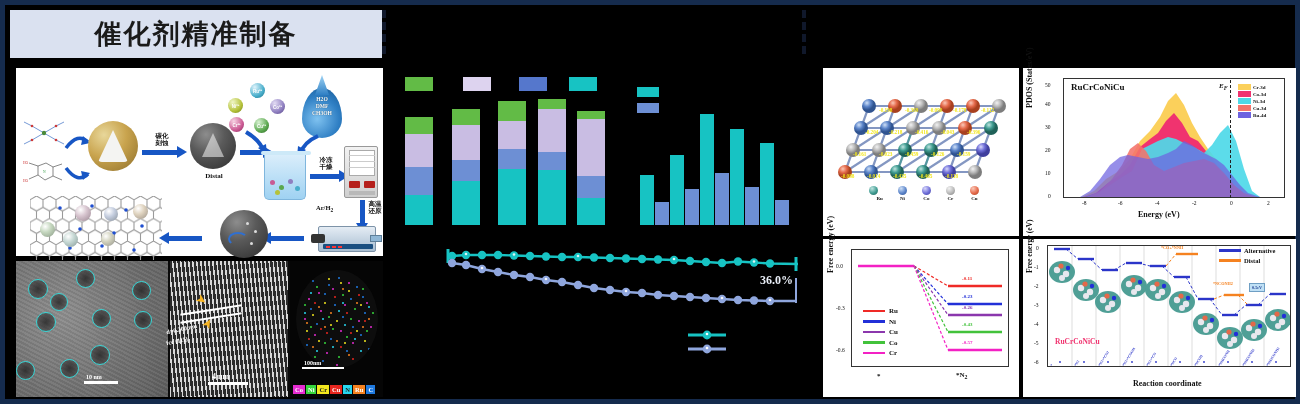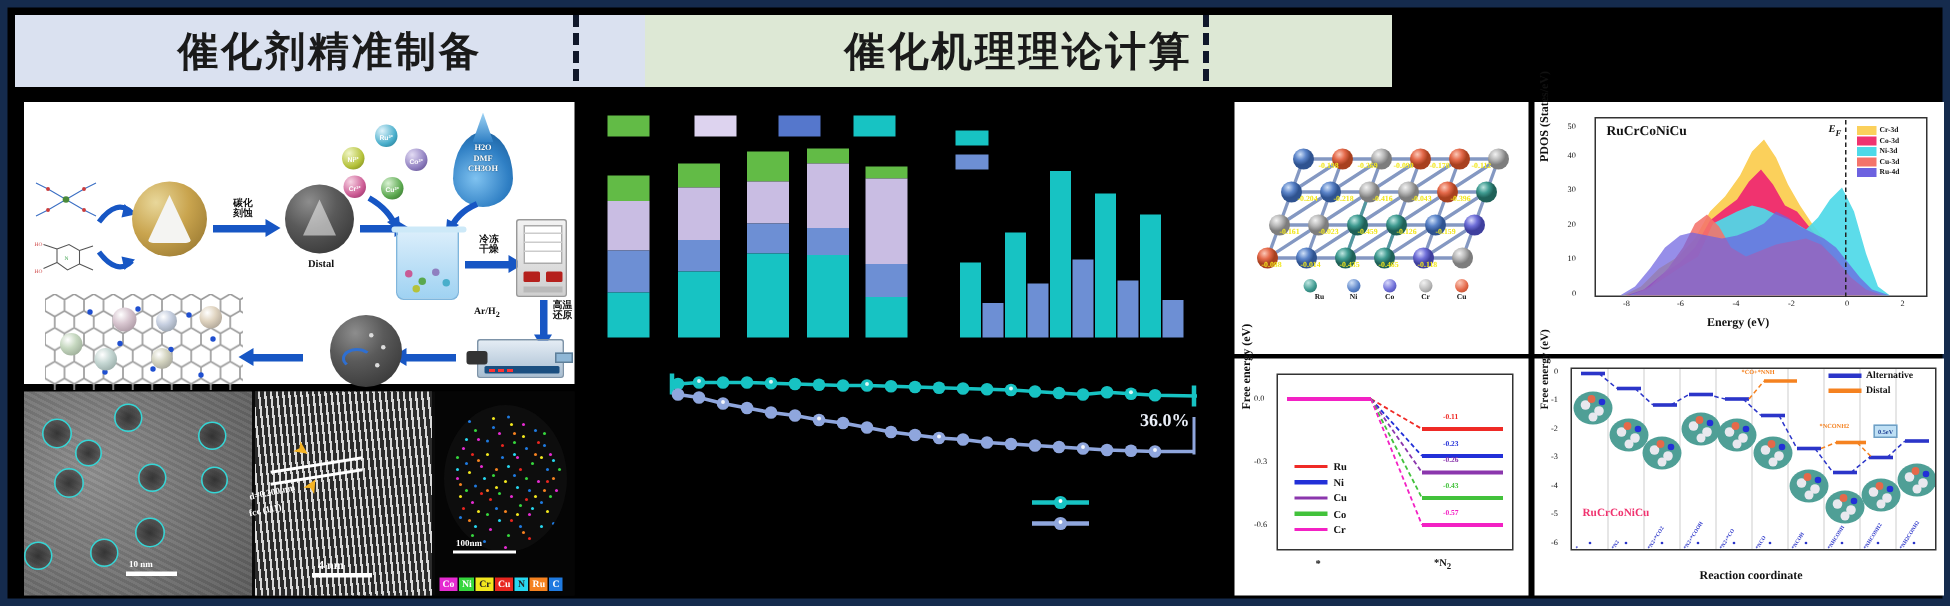--- a/index.html
+++ b/index.html
@@ -8,21 +8,21 @@
     background:#000000;
     font-family:"Liberation Sans", sans-serif;
     position:relative;
   }
   .frame { position:absolute; inset:0; border:5px solid #152b4d; background:#000; }
 
   
   .headers { position:absolute; left:5px; top:5px; width:1290px; height:48px; display:flex; gap:0; }
   .hdr { position:relative; display:flex; align-items:center; justify-content:center;
          font-size:27px; font-weight:700; color:#1a1a1a; letter-spacing:2px; }
-  .hdr.a { width:420px; background:#dae1f0; }
+  .hdr.a { width:372px; background:#dae1f0; }
   .hdr.b { width:420px; background:#fdeec9; }
   .hdr.c { width:498px; background:#dde8d5; }
   .dashdiv { position:absolute; top:5px; height:44px; width:0; border-left:4px dashed #10182b; z-index:5; }
 
   
   .p1-top { position:absolute; left:11px; top:63px; width:367px; height:188px; background:#fff; }
   .p1-bot { position:absolute; left:11px; top:256px; width:367px; height:136px; background:#0a0a0a; display:flex; gap:2px; }
 
   .mol { position:absolute; font-size:4px; color:#3b6fc4; line-height:1.1; }
   .sphere-gold { position:absolute; border-radius:50%;
@@ -110,23 +110,20 @@
   .rnote { position:absolute; font-size:4.2px; font-weight:700; font-family:"Liberation Serif",serif; }
 </style>
 </head>
 <body>
 
 <div class="frame">
 
   <div class="headers">
     <div class="hdr a">
       <span>催化剂精准制备</span>
-    </div>
-    <div class="hdr c">
-      <span>催化机理理论计算</span>
     </div>
   </div>
   <div class="dashdiv" style="left:377px"></div>
   <div class="dashdiv" style="left:797px"></div>
 
   <div class="p1-top">
 
     <div class="mol" style="left:4px;top:48px;">
       <svg width="48" height="34" viewBox="0 0 48 34">
         <g stroke="#3b6fc4" stroke-width=".7" fill="none">

